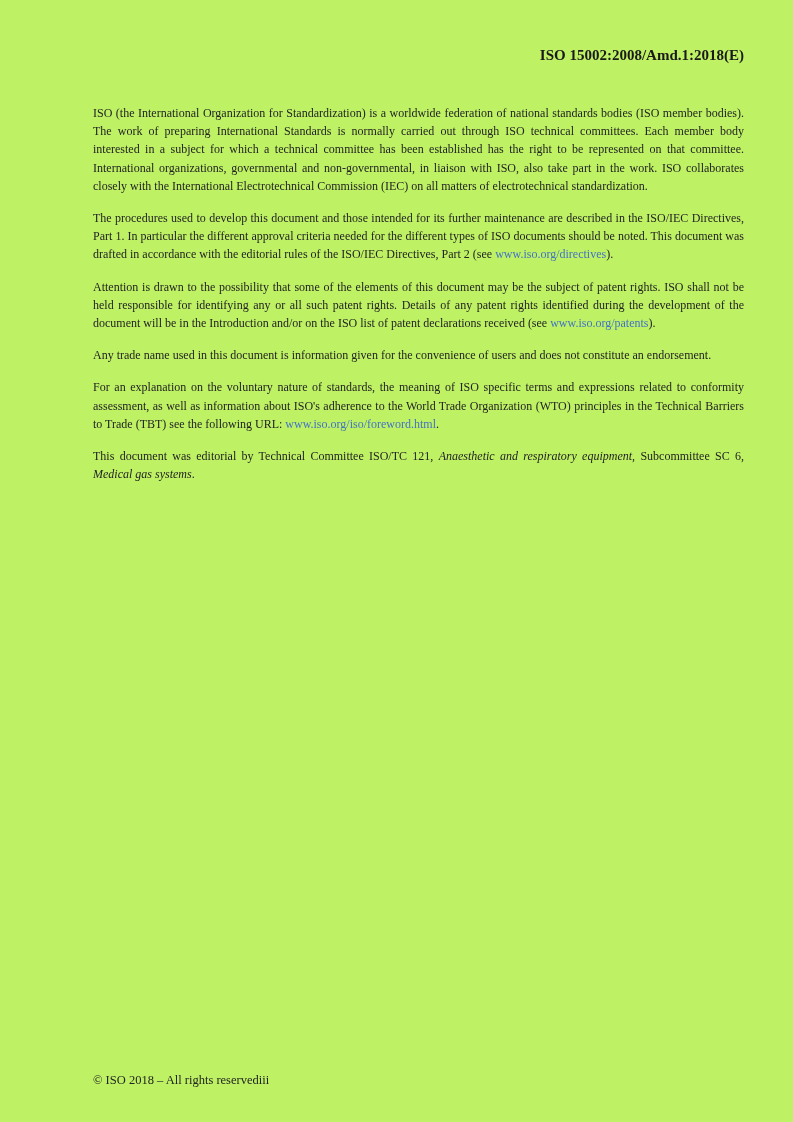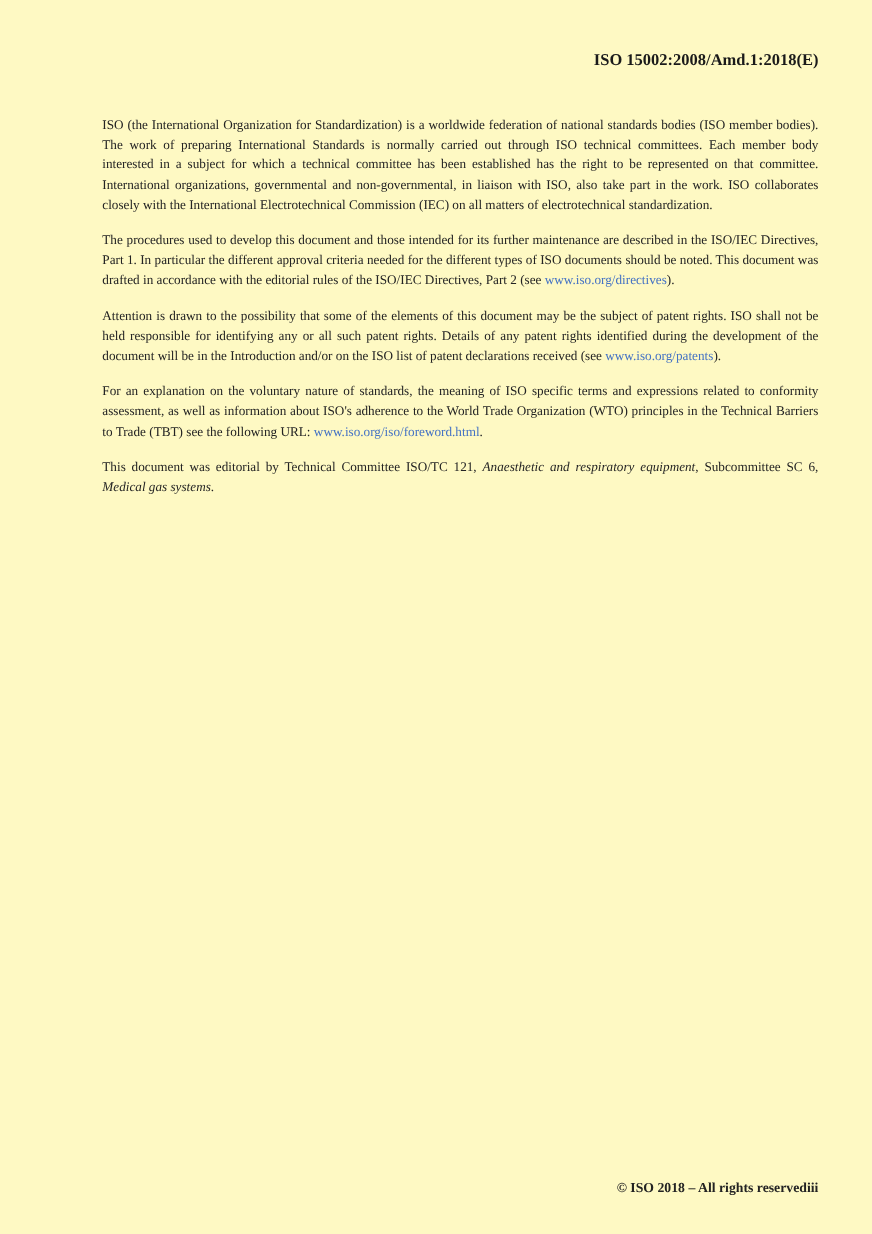--- a/index.html
+++ b/index.html
@@ -4,21 +4,21 @@
 <style>
   html, body {
     margin: 0;
     padding: 0;
     background: #ffffff;
   }
   .page {
     position: relative;
     width: 793px;
     height: 1122px;
-    background: #fef9c3;
+    background: #bef264;
     font-family: "Liberation Serif", "DejaVu Serif", serif;
     color: #232323;
     box-sizing: border-box;
     overflow: hidden;
   }
   .doc-header {
     position: absolute;
     top: 46px;
     left: 93px;
     right: 49px;
@@ -50,26 +50,25 @@
   .doc-body p a {
     color: #4472c4;
     cursor: pointer;
   }
   .doc-footer {
     position: absolute;
     left: 93px;
     right: 49px;
     bottom: 34px;
     display: flex;
-    justify-content: flex-end;
+    justify-content: flex-start;
     align-items: baseline;
     font-size: 12.5px;
     line-height: 16px;
     color: #232323;
-    font-weight: bold;
   }
 </style>
 </head>
 <body>
 
 <div class="page">
 
   <div class="doc-header">
     <span>ISO 15002:2008/Amd.1:2018(E)</span>
   </div>
@@ -82,20 +81,23 @@
     </p>
 
     <p>
       <span>The procedures used to develop this document and those intended for its further maintenance are described in the ISO/IEC Directives, Part 1. In particular the different approval criteria needed for the different types of ISO documents should be noted. This document was drafted in accordance with the editorial rules of the ISO/IEC Directives, Part 2 (see </span><a>www.iso.org/directives</a><span>).</span>
     </p>
 
     <p>
       <span>Attention is drawn to the possibility that some of the elements of this document may be the subject of patent rights. ISO shall not be held responsible for identifying any or all such patent rights. Details of any patent rights identified during the development of the document will be in the Introduction and/or on the ISO list of patent declarations received (see </span><a>www.iso.org/patents</a><span>).</span>
     </p>
 
+    <p>
+      <span>Any trade name used in this document is information given for the convenience of users and does not constitute an endorsement.</span>
+    </p>
 
     <p>
       <span>For an explanation on the voluntary nature of standards, the meaning of ISO specific terms and expressions related to conformity assessment, as well as information about ISO's adherence to the World Trade Organization (WTO) principles in the Technical Barriers to Trade (TBT) see the following URL: </span><a>www.iso.org/iso/foreword.html</a><span>.</span>
     </p>
 
     <p>
       <span>This document was editorial by Technical Committee ISO/TC 121, </span><em>Anaesthetic and respiratory equipment</em><span>, Subcommittee SC 6, </span><em>Medical gas systems</em><span>.</span>
     </p>
 
   </div>

